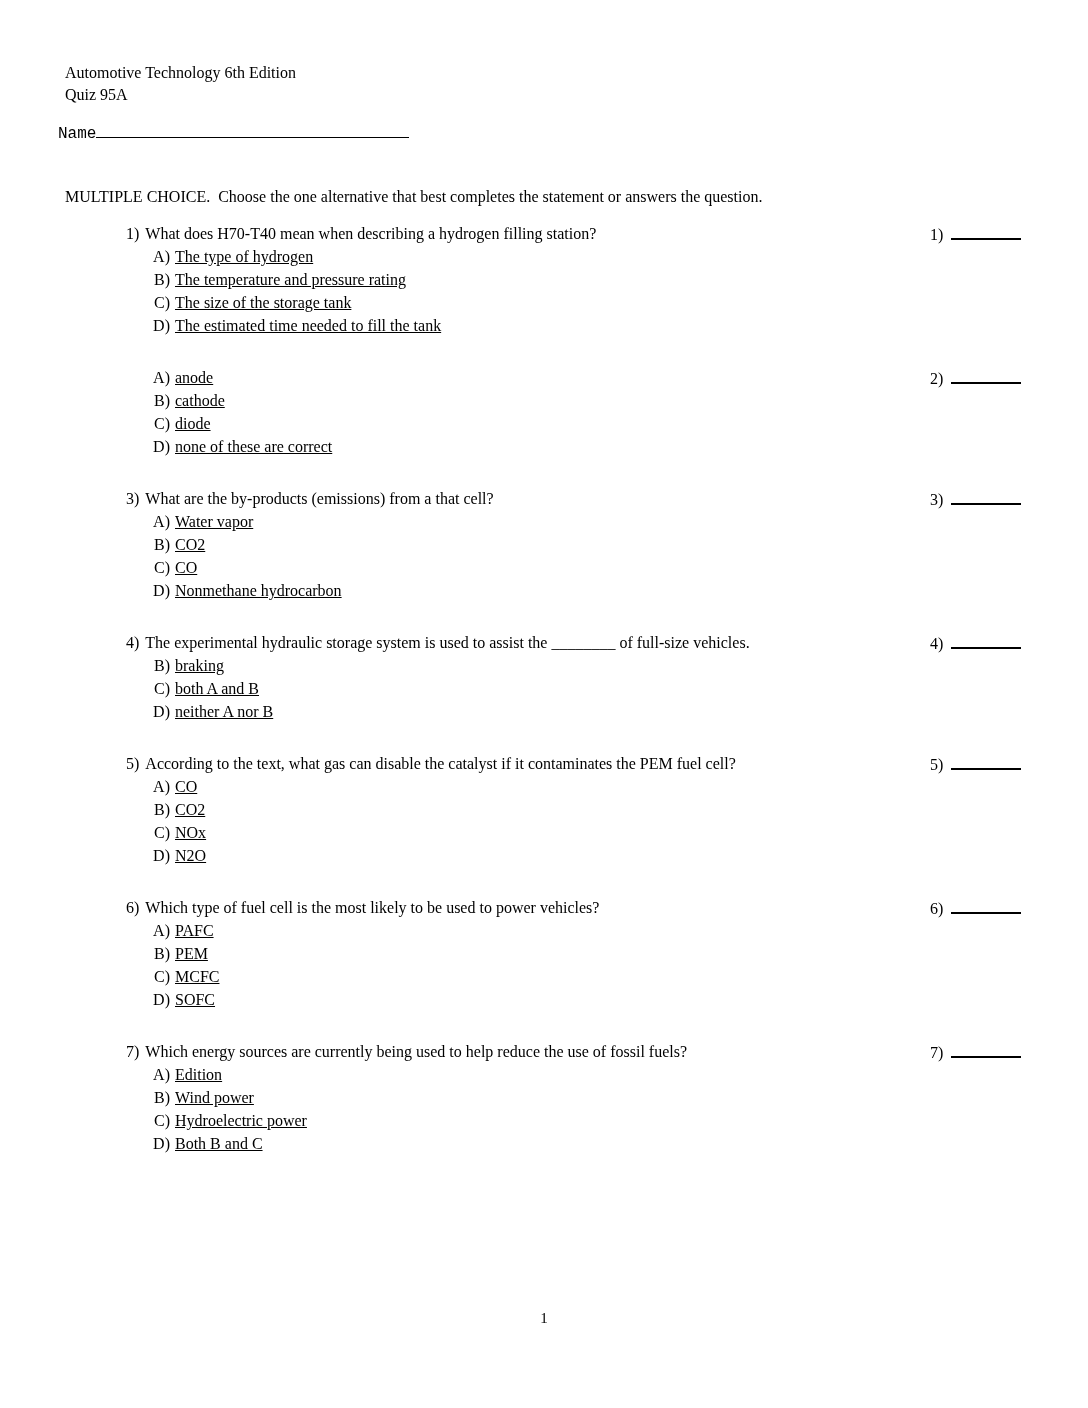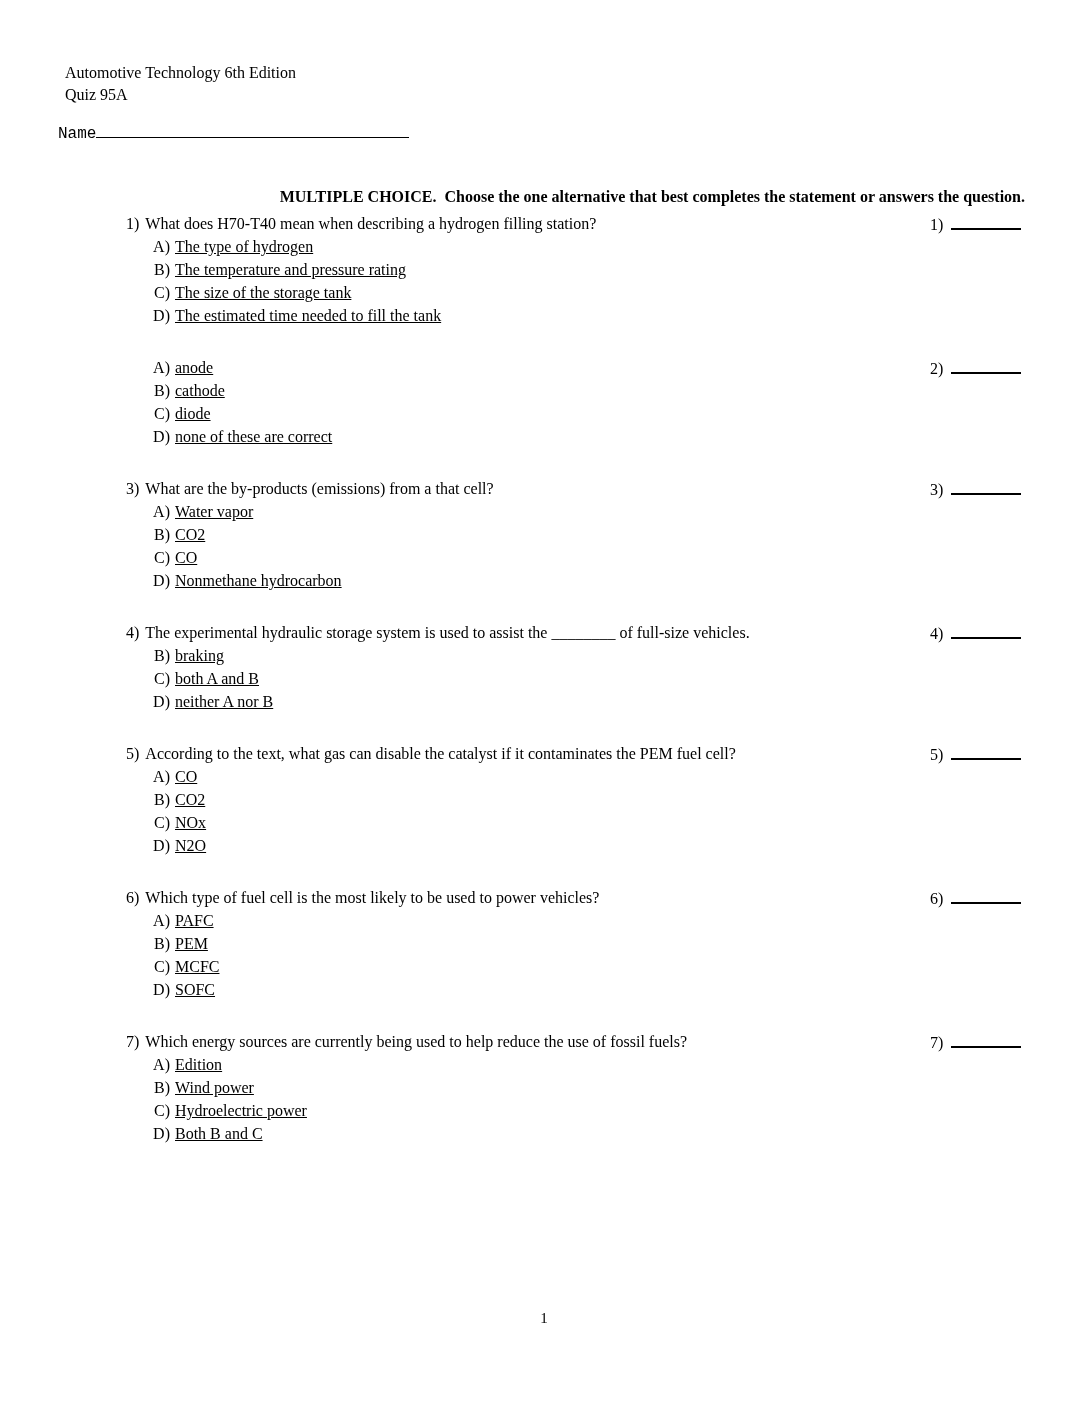--- a/index.html
+++ b/index.html
@@ -33,29 +33,28 @@
     width: 313px;
     height: 17px;
     border-bottom: 1.5px solid #000;
     vertical-align: baseline;
   }
   .instructions {
     position: absolute;
     left: 65px;
     top: 186px;
     width: 960px;
-    font-weight: bold;
+    font-weight: normal;
     white-space: pre-wrap;
     line-height: 22px;
-    text-align: right;
   }
   .questions {
     position: absolute;
     left: 0;
-    top: 212px;
+    top: 222px;
     width: 1056px;
   }
   .question {
     position: relative;
     margin-bottom: 29px;
     line-height: 23px;
   }
   .q-line {
     padding-left: 126px;
     padding-right: 150px;

